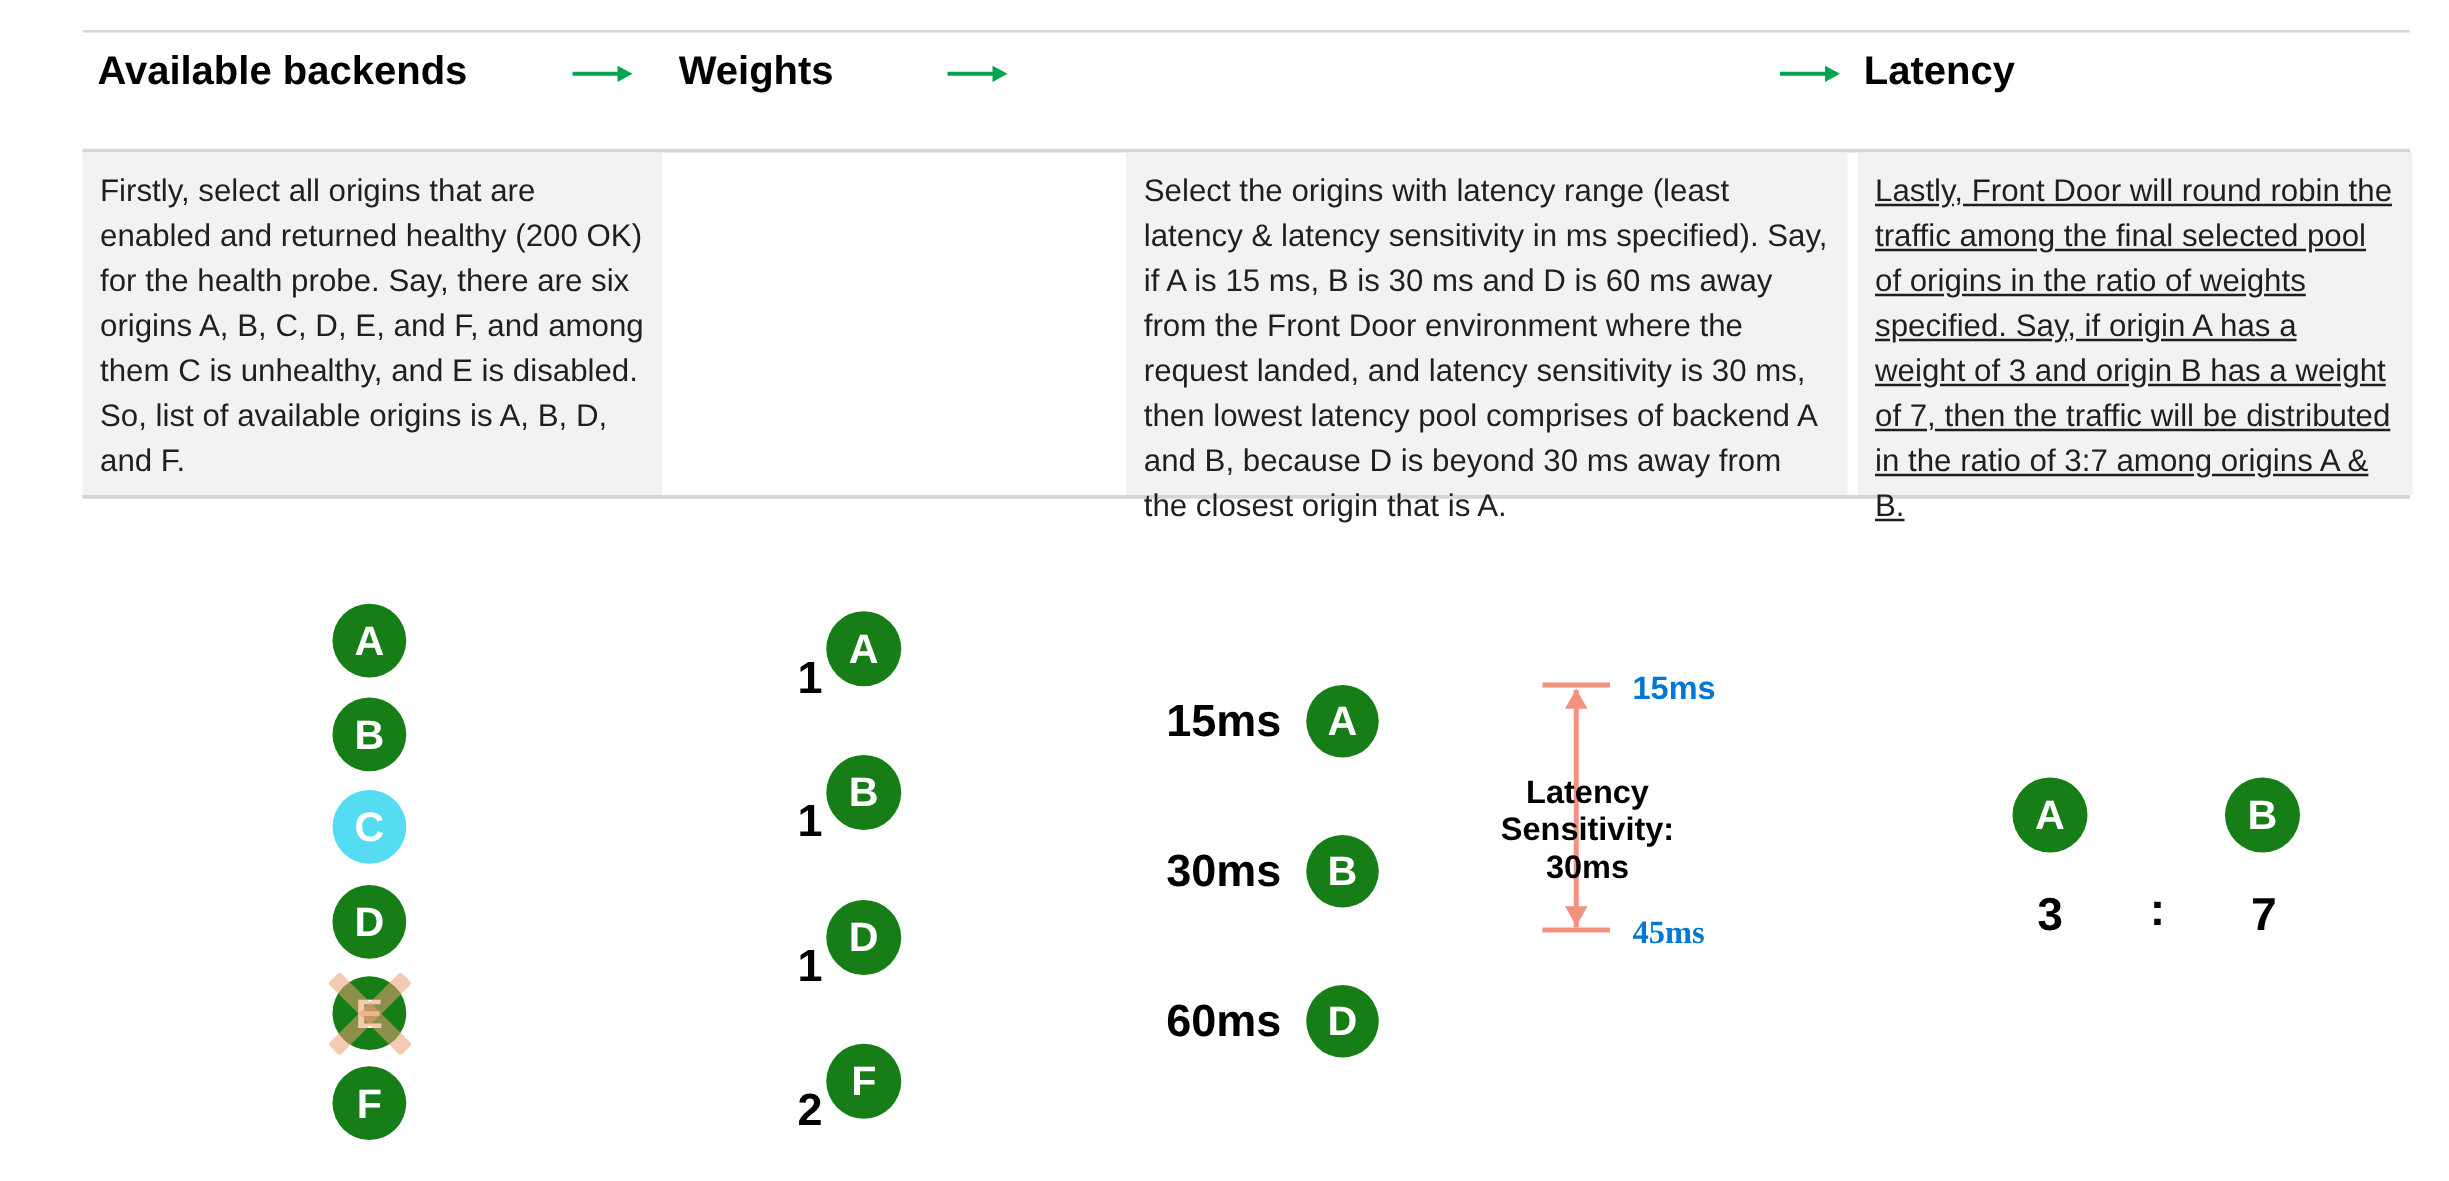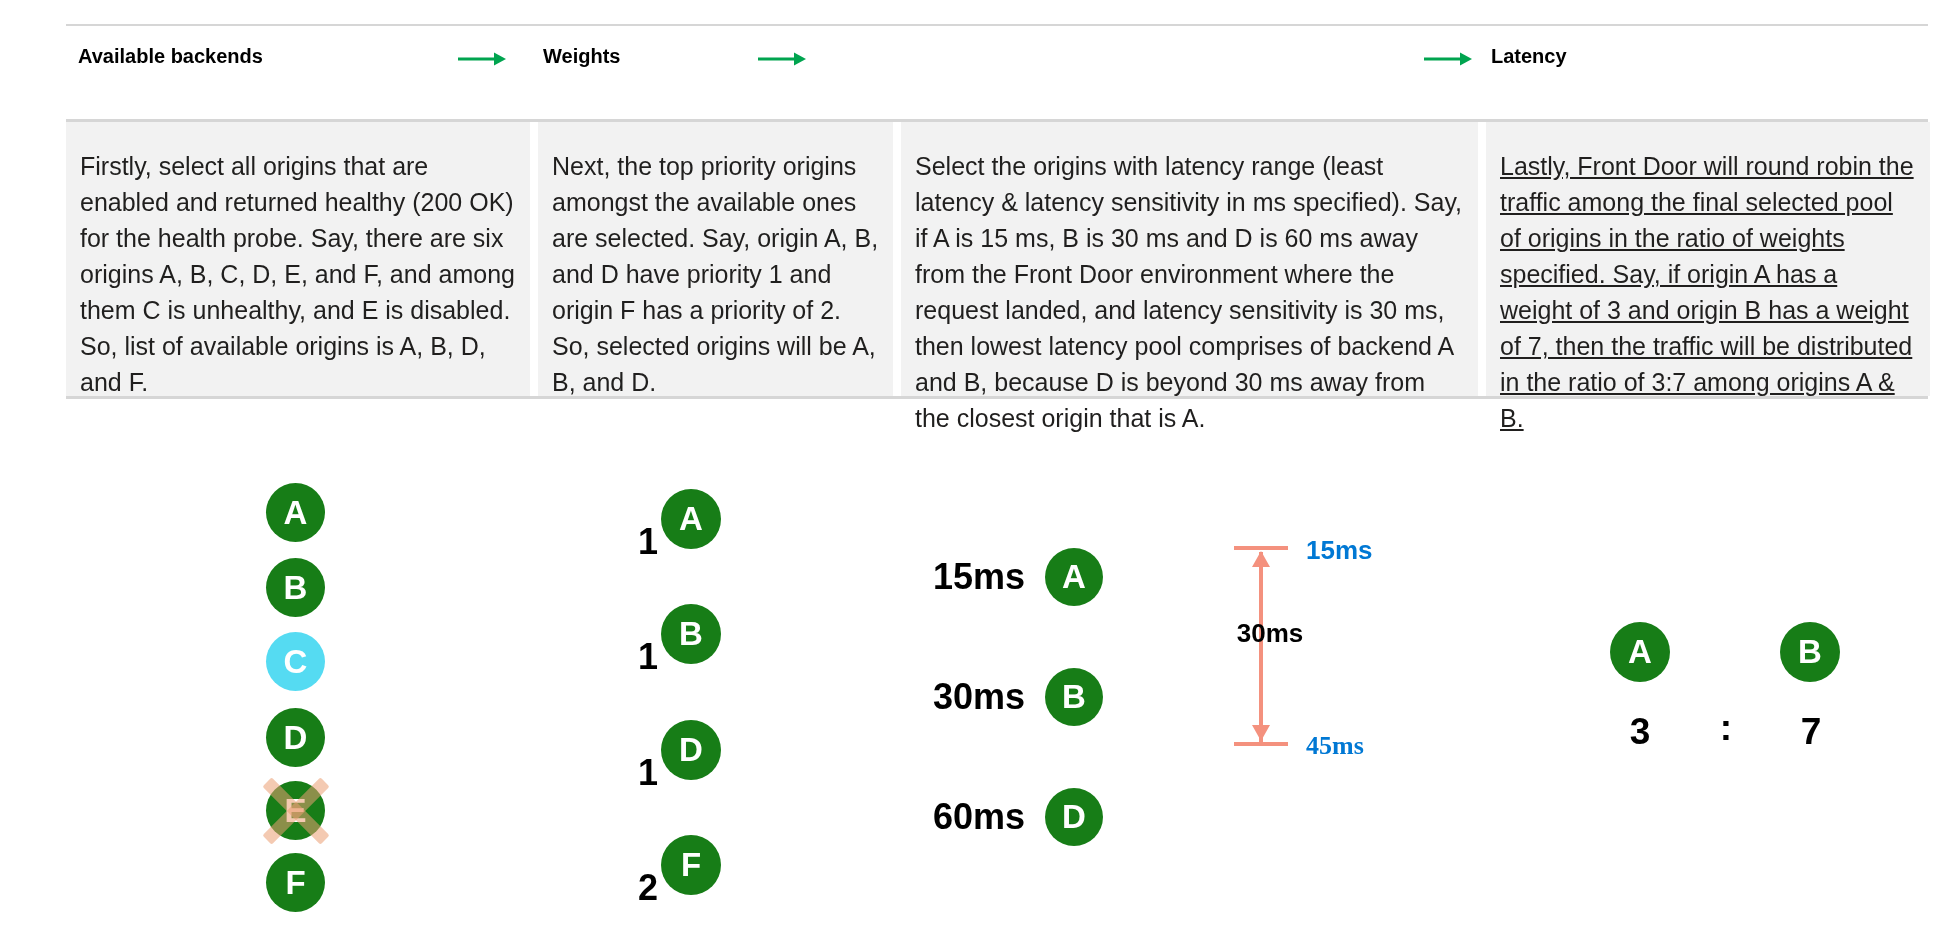--- a/index.html
+++ b/index.html
@@ -7,27 +7,27 @@
   body { font-family:"Liberation Sans", sans-serif; }
   #canvas {
     position:relative; width:1959px; height:945px;
     background:#ffffff; overflow:hidden;
   }
   .abs { position:absolute; }
 
   
   .rule { position:absolute; background:#d6d6d6; }
   .hdr {
-    position:absolute; top:36px; font-weight:bold; font-size:20px;
+    position:absolute; top:36px; font-weight:bold; font-size:32px;
     line-height:40px; color:#000;
   }
   .hdr-arrow { position:absolute; top:50px; }
   .cell {
     position:absolute; top:122px; height:274px; background:#f2f2f2;
-    padding:26px 14px; color:#201f1e; font-size:25px; line-height:36px;
+    padding:13px 14px; color:#201f1e; font-size:25px; line-height:36px;
   }
 
   
   .circle {
     position:absolute; width:59px; height:59px; border-radius:50%;
     display:flex; align-items:center; justify-content:center;
     color:#ffffff; font-weight:bold; font-size:33px;
   }
   .green { background:#177d17; }
   .cyan  { background:#55dbf2; }
@@ -91,21 +91,20 @@
       </svg>
   </span>
   <span class="hdr-arrow" style="left:1423px;">
     <svg width="50" height="18" viewBox="0 0 50 18">
         <line x1="1" y1="9" x2="38" y2="9" stroke="#00a44f" stroke-width="3.2"></line>
         <polygon points="37,2.5 49,9 37,15.5" fill="#00a44f"></polygon>
       </svg>
   </span>
 
   <div class="cell" style="left:66px;   width:464px;">Firstly, select all origins that are enabled and returned healthy (200 OK) for the health probe. Say, there are six origins A, B, C, D, E, and F, and among them C is unhealthy, and E is disabled. So, list of available origins is A, B, D, and F.</div>
-  <div class="cell" style="left:538px;  width:355px;">Next, the top priority origins amongst the available ones are selected. Say, origin A, B, and D have priority 1 and origin F has a priority of 2. So, selected origins will be A, B, and D.</div>
   <div class="cell" style="left:901px;  width:577px;">Select the origins with latency range (least latency &amp; latency sensitivity in ms specified). Say, if A is 15 ms, B is 30 ms and D is 60 ms away from the Front Door environment where the request landed, and latency sensitivity is 30 ms, then lowest latency pool comprises of backend A and B, because D is beyond 30 ms away from the closest origin that is A.</div>
   <div class="cell" style="left:1486px; width:444px;text-decoration:underline;">Lastly, Front Door will round robin the traffic among the final selected pool of origins in the ratio of weights specified. Say, if origin A has a weight of 3 and origin B has a weight of 7, then the traffic will be distributed in the ratio of 3:7 among origins A &amp; B.</div>
 
   <div class="circle green" style="left:266px; top:483px;">
       <span>A</span>
     </div>
   <div class="circle green" style="left:266px; top:558px;">
       <span>B</span>
     </div>
   <div class="circle cyan" style="left:266px; top:632px;">
@@ -159,20 +158,21 @@
     </div>
 
   <div class="abs salmon" style="left:1234px; top:546px; width:54px; height:4px;"></div>
   <div class="abs salmon" style="left:1234px; top:742px; width:54px; height:4px;"></div>
   <div class="abs salmon" style="left:1259px; top:552px; width:4px; height:190px;"></div>
   <div class="tri tri-up" style="left:1252px; top:551px;"></div>
   <div class="tri tri-down" style="left:1252px; top:725px;"></div>
   <div class="blue-label" style="left:1306px; top:537px;">15ms</div>
   <div class="blue-label" style="left:1306px; top:733px;font-family:Liberation Serif, serif;">45ms</div>
   <div class="sens">
+    <div>Latency Sensitivity:</div>
     <div>30ms</div>
   </div>
 
   <div class="circle green" style="left:1610px; top:622px; width:60px; height:60px;">
       <span>A</span>
     </div>
   <div class="circle green" style="left:1780px; top:622px; width:60px; height:60px;">
       <span>B</span>
     </div>
   <div class="bignum w-box" style="left:1618px; top:714px;">3</div>

